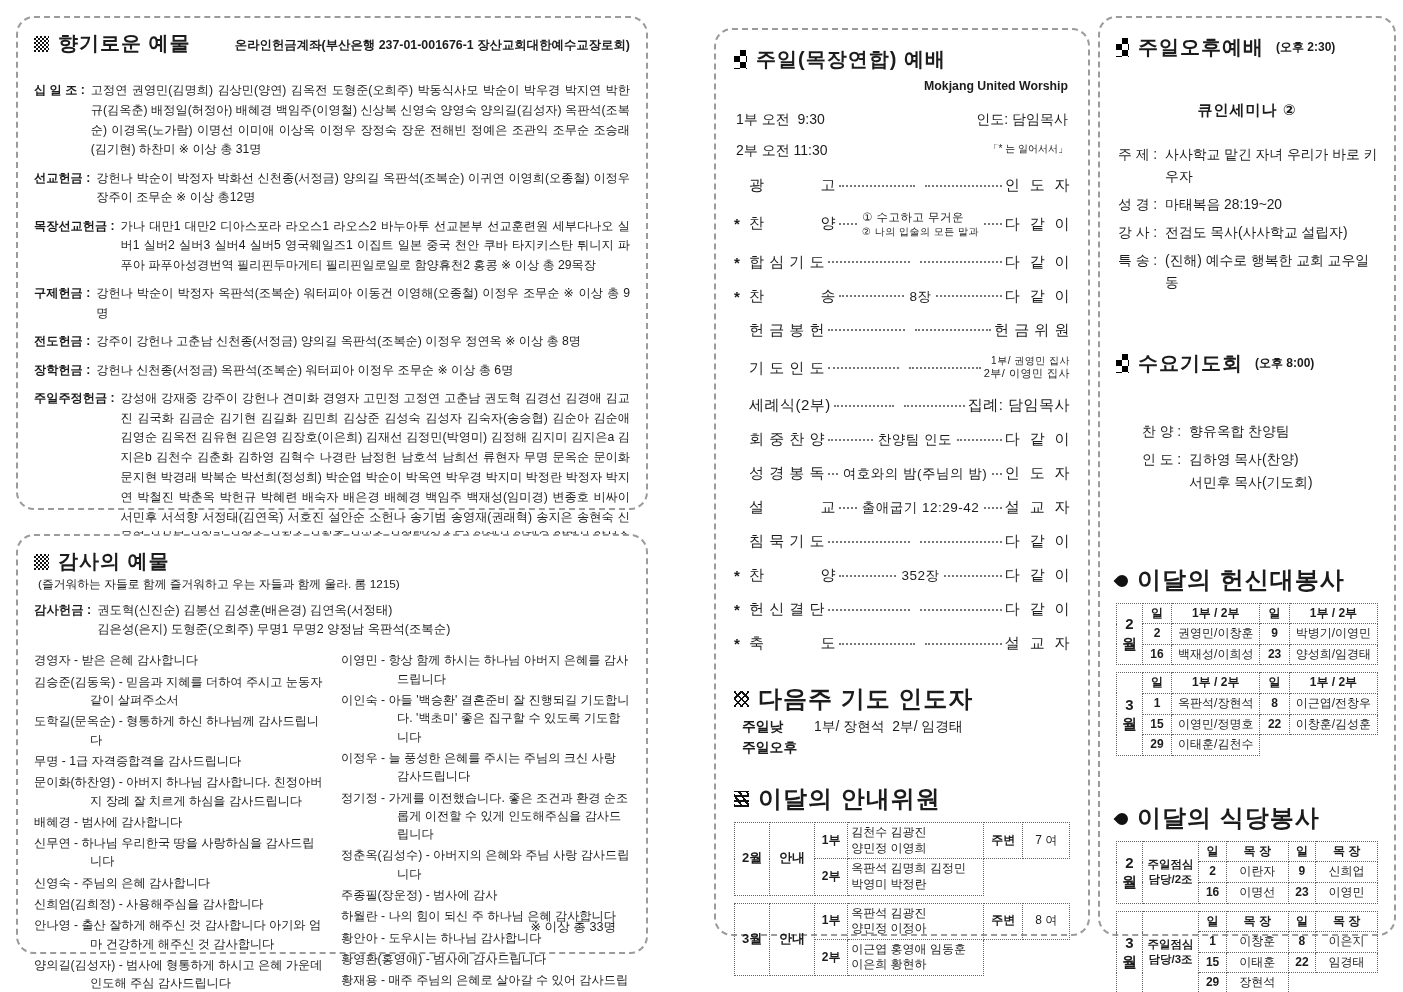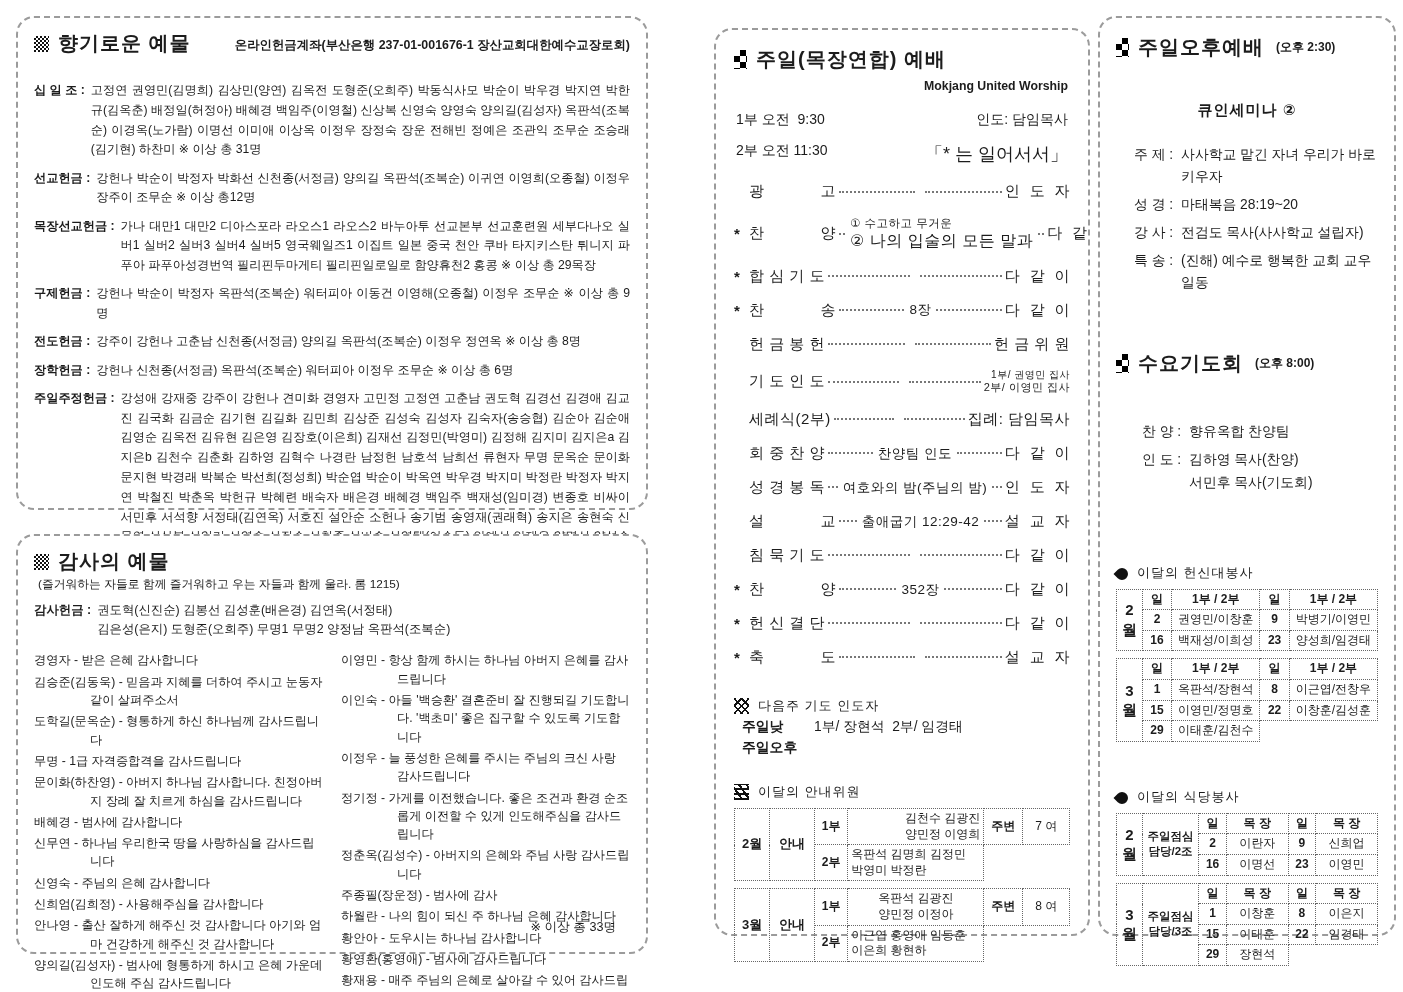--- a/index.html
+++ b/index.html
@@ -26,70 +26,70 @@
     background-image:repeating-linear-gradient(45deg,#111 0 2px,transparent 2px 5px),
                      repeating-linear-gradient(-45deg,#111 0 2px,transparent 2px 5px)}
   .ic-slash{width:15px;height:16px;
     background-image:repeating-linear-gradient(0deg,#111 0 2px,transparent 2px 5px),
                      repeating-linear-gradient(55deg,#111 0 2px,transparent 2px 6px)}
   .ic-leaf{width:12px;height:12px;background:#111;border-radius:0 50% 50% 50%;
     transform:rotate(-45deg);margin-top:3px}
 
   .title-row{display:flex;align-items:center}
   .sec-title{font-size:20px;font-weight:bold;letter-spacing:1px}
-  .sub-title{font-size:13px;font-weight:normal;letter-spacing:1px}
+  .sub-title{font-size:24px;font-weight:bold;letter-spacing:1px}
   .account{font-size:12.4px;font-weight:bold;margin-left:auto;padding-top:4px}
 
   .off-list{margin-top:24px}
   .off-row{display:flex;font-size:12.2px;line-height:1.62;margin-bottom:8.5px;text-align:justify}
   .off-label{font-weight:bold;white-space:pre;margin-right:6px;flex:none}
   .off-text{flex:1}
 
   .verse{font-size:11.8px;font-weight:normal;margin:2px 0 8px 4px}
   .thanks-gift{display:flex;font-size:12.4px;line-height:1.55;margin-bottom:12px}
   .thanks-cols{display:flex;gap:18px}
   .thanks-col{flex:1}
   .thank{font-size:12.2px;line-height:1.5;margin-bottom:3px;
          padding-left:4.6em;text-indent:-4.6em}
   .thanks-total{position:absolute;right:30px;bottom:16px;font-size:12.6px}
 
   .worship-sub{font-size:12.3px;font-weight:bold;text-align:right;margin:6px 2px 18px 0}
   .svc-row{display:flex;justify-content:space-between;font-size:14px;margin:0 2px 13px 2px}
-  .svc-right{font-size:18px}
+  .svc-right{font-size:10px}
   .order{margin-top:16px}
   .order-row{display:flex;align-items:center;font-size:15px;letter-spacing:.5px;margin-bottom:15px}
   .star{width:15px;flex:none;font-weight:bold}
   .oname{white-space:pre;flex:none;margin-right:3px}
   .leader{flex:1;border-bottom:2px dotted #777;height:0;min-width:6px}
   .ocenter{flex:none;text-align:center;padding:0 5px;font-size:13.5px;line-height:1.3}
   .ocenter span{display:block}
   .ocenter span:empty{display:none}
   .ocenter:has(.c2:not(:empty)) .c1{font-size:11.5px;text-align:left}
-  .ocenter .c2{font-size:16px;text-align:right}
+  .ocenter .c2{font-size:10px;text-align:right}
   .oright{flex:none;white-space:pre;text-align:right;margin-left:3px;line-height:1.25}
   .oright span{display:block}
   .oright span:empty{display:none}
   .oright .r2{font-size:11px}
   .oright:has(.r2:not(:empty)) .r1{font-size:10px}
 
   .mid-sec{margin-top:30px}
   .nw-row{display:flex;font-size:13.8px;margin:3px 0 3px 8px}
   .nw-label{font-weight:bold;width:72px;flex:none}
 
   table{width:100%;border-collapse:collapse;font-size:12px;margin-top:7px}
   td{border:1.4px dotted #666;padding:2px 3px;text-align:center;vertical-align:middle;line-height:1.3}
   td.noborder{border:none}
   .b{font-weight:bold}
   .pre{white-space:pre-line}
   .month-cell{font-size:15px;font-weight:bold}
   .duty-cell{font-weight:bold;font-size:11.5px}
 
   .rp-time{font-size:12px;font-weight:bold;margin-left:12px;white-space:pre}
   .seminar{text-align:center;font-weight:bold;font-size:15px;letter-spacing:1px;margin:40px 0 24px}
-  .rp-rows{margin-left:18px}
+  .rp-rows{margin-left:2px}
   .rp-row{display:flex;font-size:13.8px;line-height:1.6;margin-bottom:6px}
   .rp-label{white-space:pre;margin-right:8px;flex:none}
   .rp-value{flex:1}
   .wed-rows{margin:44px 0 0 26px}
   .sec-gap1{margin-top:56px}
   .sec-gap2{margin-top:46px}
 </style>
 </head>
 <body>
 
@@ -388,21 +388,21 @@
           <col style="width:34px">
           <col style="width:142px">
           <col style="width:40px">
           <col style="width:48px">
         </colgroup>
       <tbody>
           <tr>
         <td rowspan="2" class="b" style="font-size:13px">2월</td>
         <td rowspan="2" class="b" style="font-size:13px">안내</td>
         <td class="b">1부</td>
-        <td class="pre" style="text-align:right">김천수 김광진
+        <td class="pre" style="text-align:left">김천수 김광진
 양민정 이영희</td>
         <td class="b">주변</td>
         <td>7 여</td>
       </tr>
       <tr>
         <td class="b">2부</td>
         <td class="pre" style="text-align:left">옥판석 김명희 김정민
 박영미 박정란</td>
         <td colspan="2" class="noborder"></td>
       </tr>
@@ -415,21 +415,21 @@
           <col style="width:34px">
           <col style="width:142px">
           <col style="width:40px">
           <col style="width:48px">
         </colgroup>
       <tbody>
           <tr>
         <td rowspan="2" class="b" style="font-size:13px">3월</td>
         <td rowspan="2" class="b" style="font-size:13px">안내</td>
         <td class="b">1부</td>
-        <td class="pre" style="text-align:center">옥판석 김광진
+        <td class="pre" style="text-align:left">옥판석 김광진
 양민정 이정아</td>
         <td class="b">주변</td>
         <td>8 여</td>
       </tr>
       <tr>
         <td class="b">2부</td>
         <td class="pre" style="text-align:left">이근엽 홍영애 임동훈
 이은희 황현하</td>
         <td colspan="2" class="noborder"></td>
       </tr>

